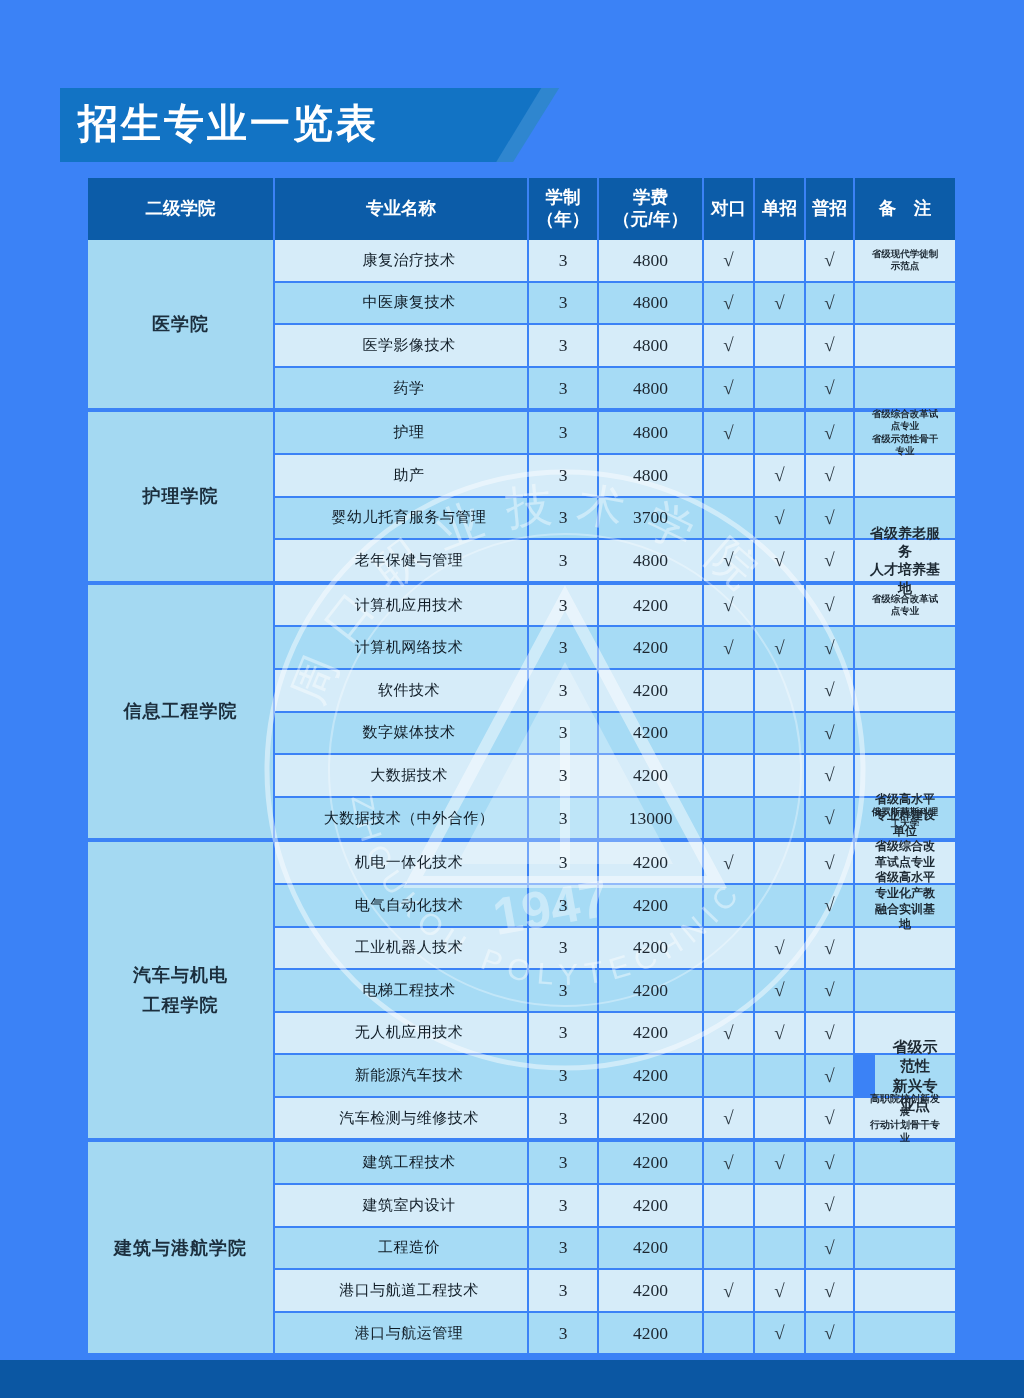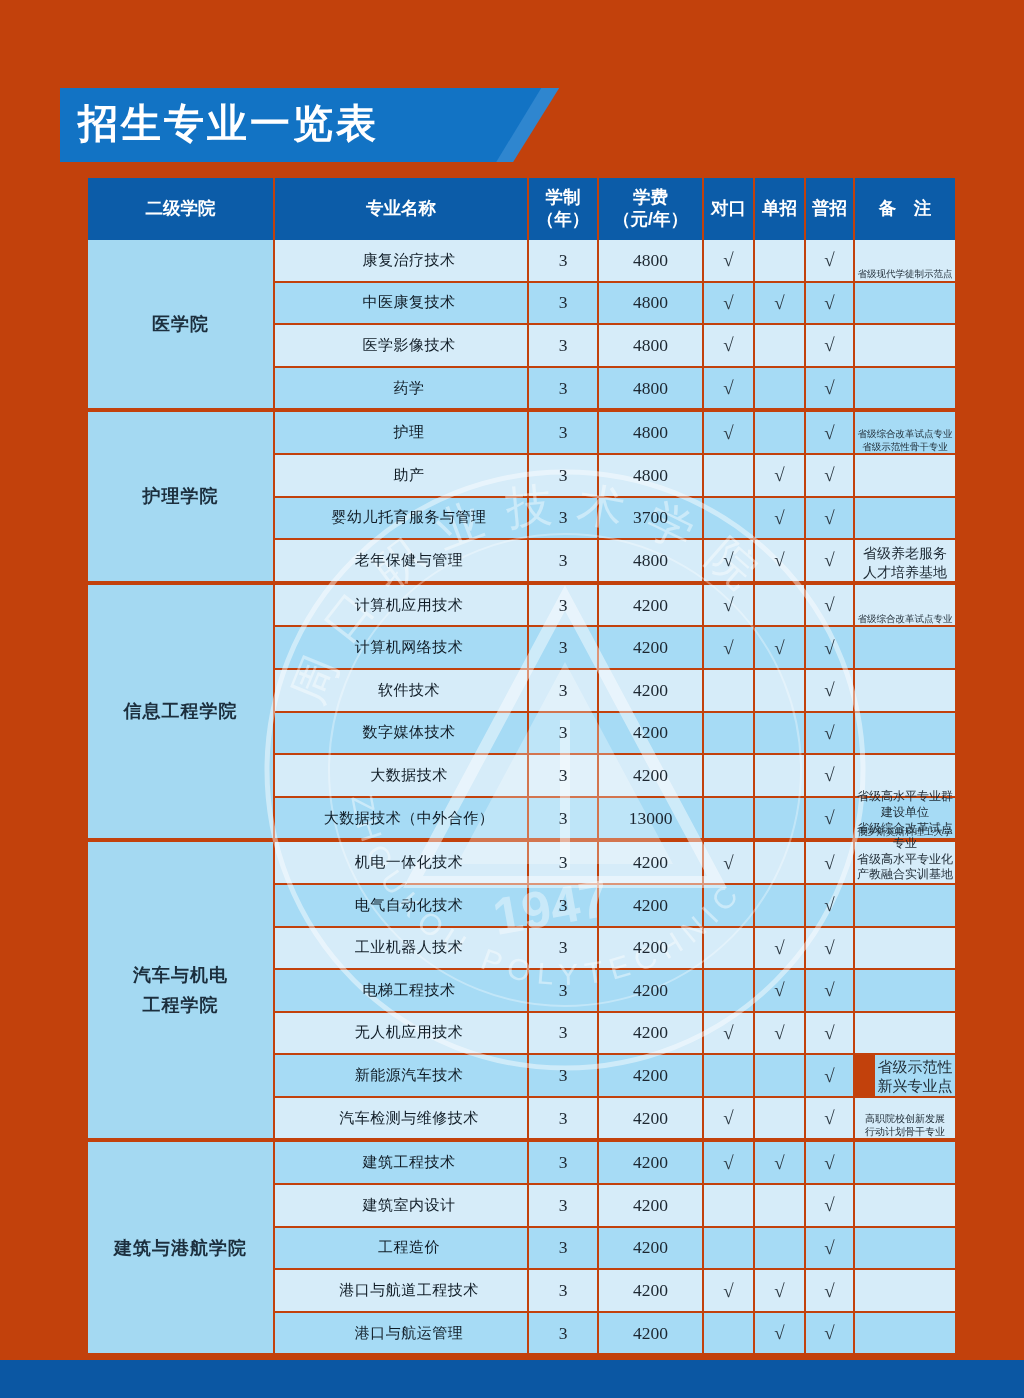--- a/index.html
+++ b/index.html
@@ -9,21 +9,21 @@
     --row-light:#d6ecf9;
     --row-medium:#a6dbf5;
     --college-bg:#a4d9f2;
     --footer-bar:#0b57a3;
     --check:#2a3640;
     --ink:#14212c;
   }
   *{margin:0;padding:0;box-sizing:border-box;}
   html,body{background:#fff;}
   body{font-family:"Liberation Sans","DejaVu Sans",sans-serif;color:var(--ink);}
-  .page{position:relative;width:1024px;height:1398px;background:#c2410c;overflow:hidden;}
+  .page{position:relative;width:1024px;height:1398px;background:#3b82f6;overflow:hidden;}
 
   
   .banner{position:absolute;left:60px;top:88px;width:512px;height:74px;}
   .banner .back{position:absolute;inset:0;background:var(--banner-edge);
     clip-path:polygon(0 0,97.5% 0,88.5% 100%,0 100%);}
   .banner .main{position:absolute;inset:0;background:var(--banner);
     clip-path:polygon(0 0,94% 0,85.2% 100%,0 100%);}
   .banner .title{position:absolute;left:18px;top:50%;transform:translateY(-52%);
     font-size:40px;font-weight:bold;color:#ffffff;letter-spacing:3px;white-space:nowrap;}
 
@@ -38,21 +38,21 @@
   .tbody{width:100%;}
   .group{row-gap:2px;grid-auto-rows:40.6px;margin-bottom:4px;}
   .group:last-child{margin-bottom:0;}
   .cell{display:flex;align-items:center;justify-content:center;text-align:center;position:relative;}
   .ct{position:relative;z-index:2;}
   .c-college{background:var(--college-bg);font-weight:bold;font-size:18px;color:#1c2f3e;
     white-space:pre-line;line-height:1.7;letter-spacing:1px;}
   .c-major{justify-content:center;text-align:left;padding-left:16px;font-size:15px;color:#101c26;letter-spacing:.5px;}
   .c-num{font-family:"Liberation Serif","DejaVu Serif",serif;font-size:17.5px;color:#1c2630;}
   .c-check{font-family:"Liberation Serif","DejaVu Serif",serif;font-size:19px;color:var(--check);}
-  .c-remark{color:#1d2933;line-height:1.3;white-space:pre-line;padding:0 2px;font-weight:400;align-items:flex-end;}
+  .c-remark{color:#1d2933;line-height:1.3;white-space:pre-line;padding:0 15px;font-weight:700;}
   .r-light{background:var(--row-light);}
   .r-med{background:var(--row-medium);}
 
   
   .watermark{position:absolute;left:157px;top:272px;width:640px;height:640px;z-index:1;pointer-events:none;}
 
   
   .footer-bar{position:absolute;left:0;bottom:0;width:1024px;height:38px;background:var(--footer-bar);}
 </style>
 </head>

